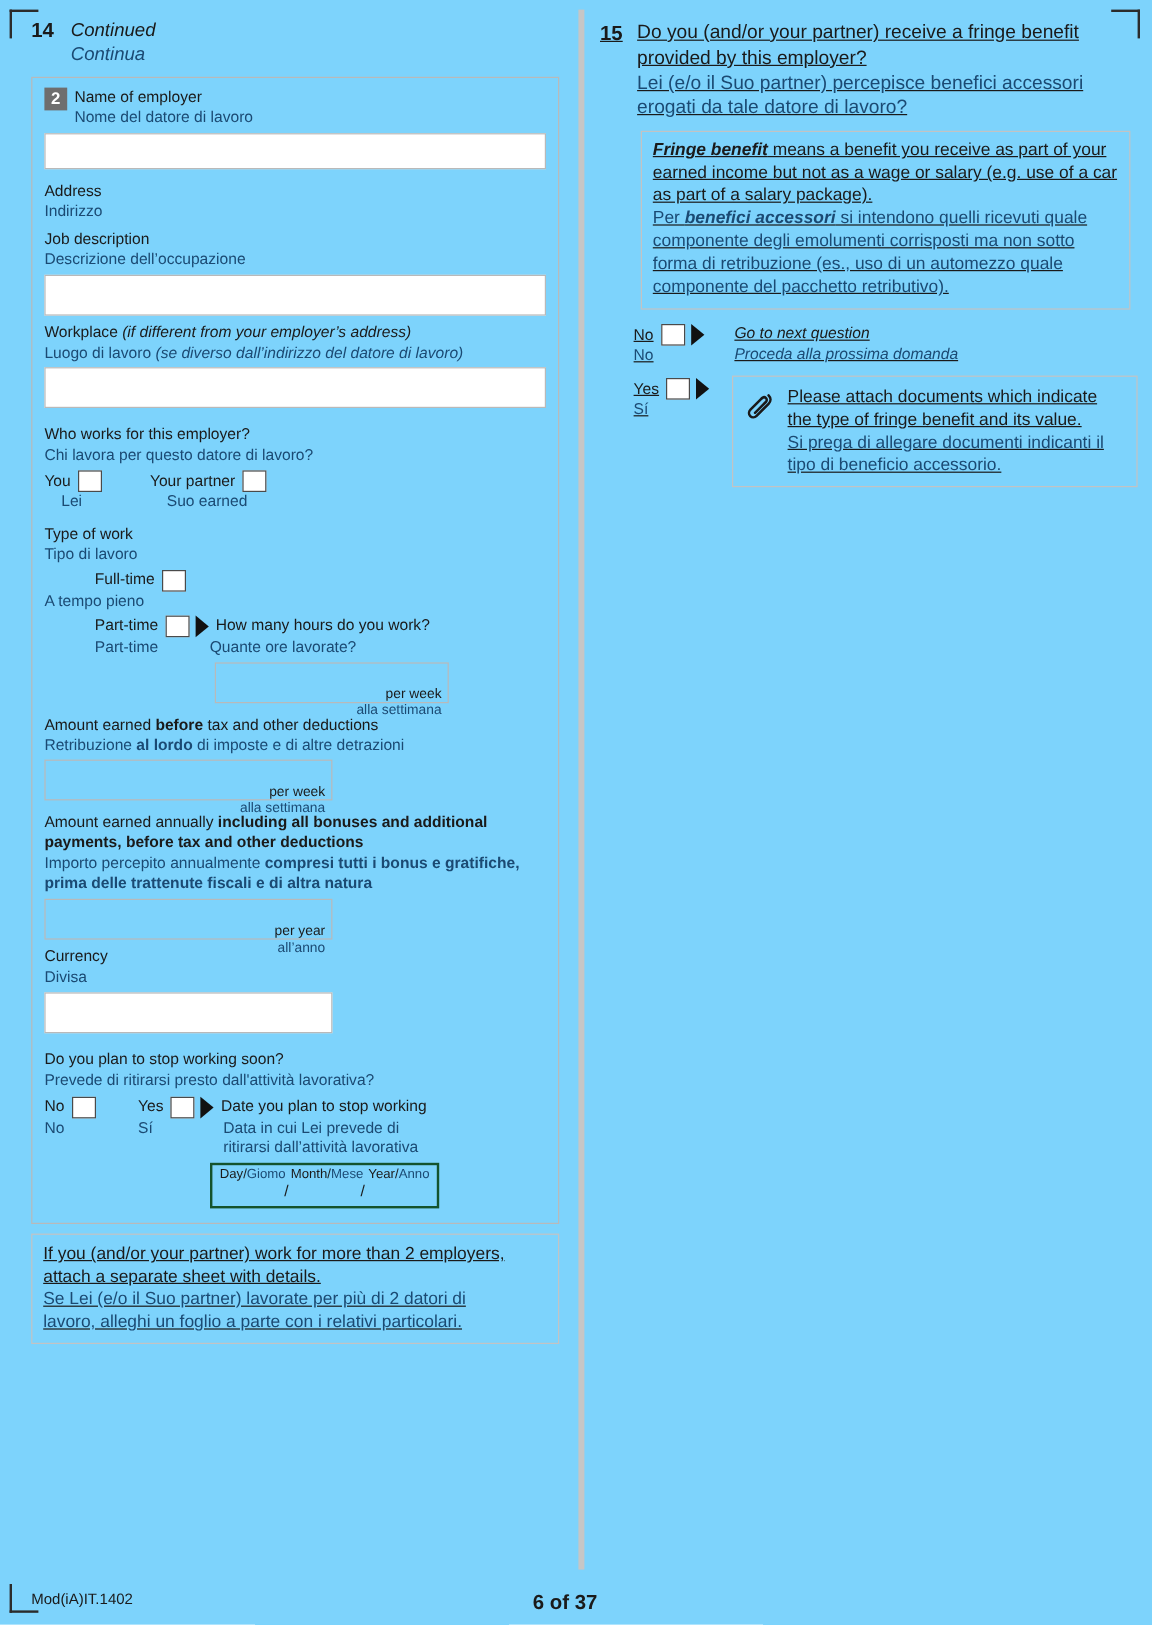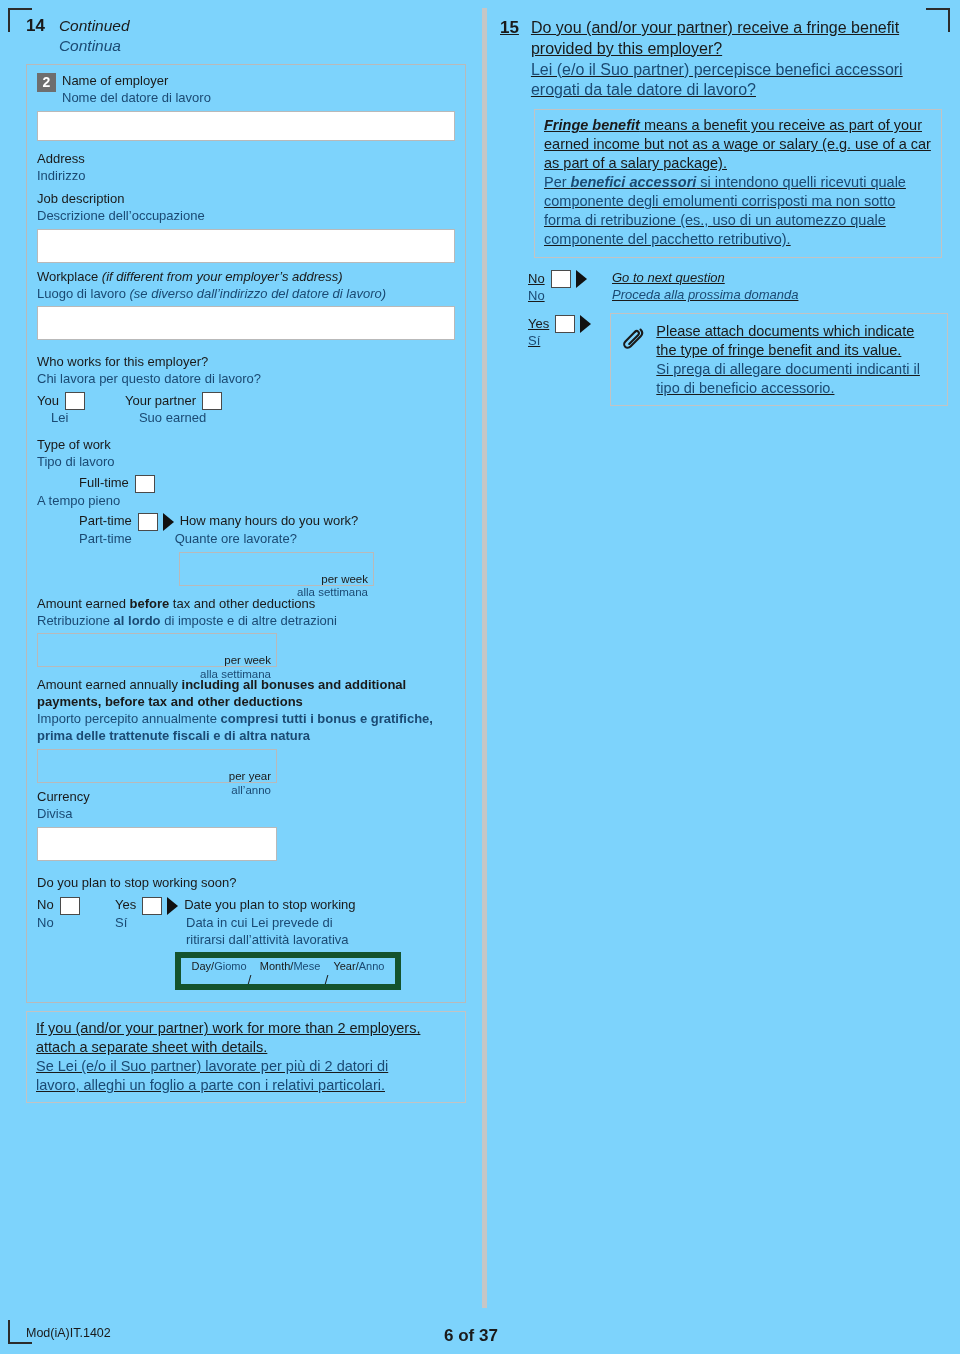--- a/index.html
+++ b/index.html
@@ -172,22 +172,22 @@
     right: 5px;
     top: 2px;
     text-align: right;
     font-size: 11.5px;
     line-height: 1.18;
     margin-top: 18px;
   }
 
   
   .datebox {
-    border: 6px solid #14532d;
-    width: 226px;
+    border: 2px solid #14532d;
+    width: 191px;
     height: 38px;
     margin-top: 4px;
     box-sizing: border-box;
     position: relative;
   }
   .date-hdr {
     display: flex;
     justify-content: space-around;
     font-size: 11px;
     padding: 2px 4px 0 4px;
@@ -396,20 +396,21 @@
       <div class="lbl">
         <span class="en">Currency</span><br>
         <span class="it">Divisa</span>
       </div>
       <div class="inbox tall" style="width:240px;"></div>
 
       <div class="spacer14"></div>
 
       <div class="lbl">
         <span class="en">Do you plan to stop working soon?</span><br>
+        <span class="it">Prevede di ritirarsi presto dall'attività lavorativa?</span>
       </div>
 
       <div style="display:flex; margin-top:5px;">
         <div style="width:78px;">
           <div class="optline">
             <span class="en lbl">No</span>
             <span class="cbox"></span>
           </div>
           <div class="it lbl">No</div>
         </div>

